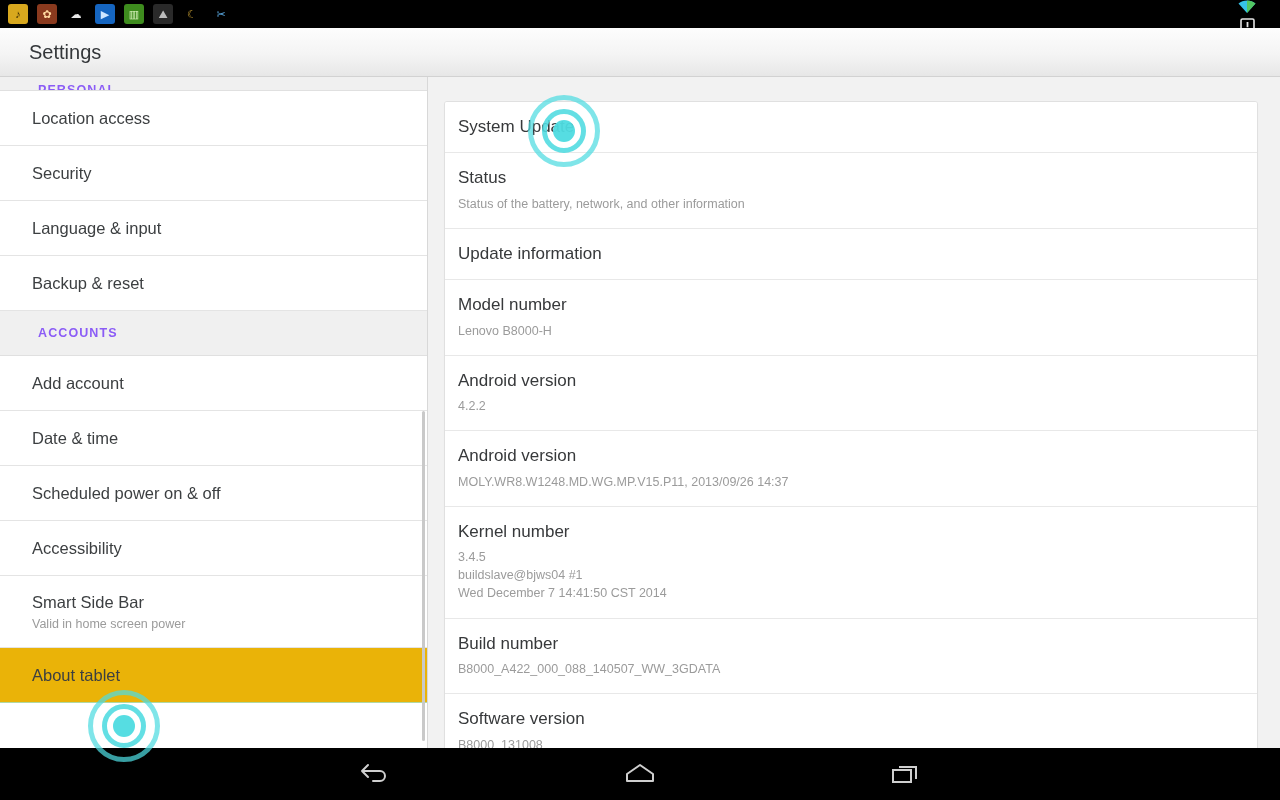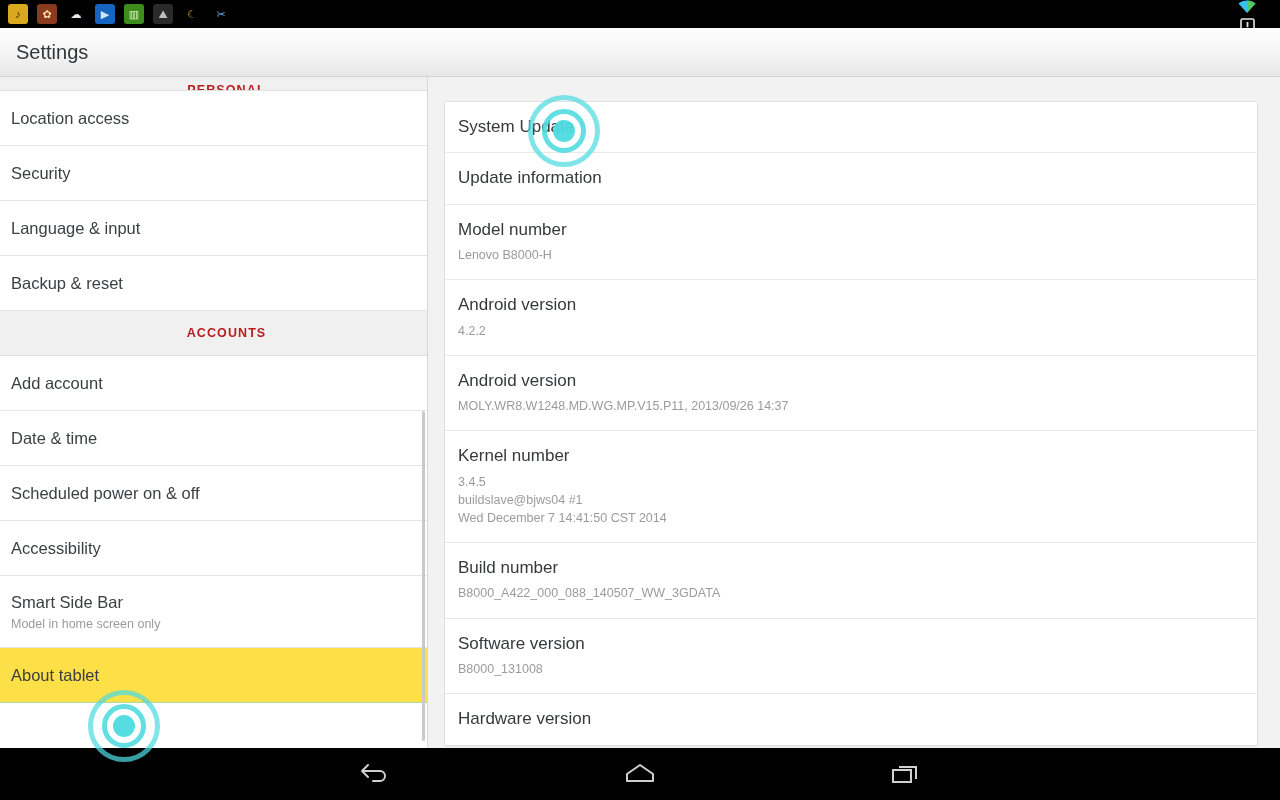--- a/index.html
+++ b/index.html
@@ -27,47 +27,46 @@
   }
   #clock { font-size:16px; color:#fff; letter-spacing:.3px; }
 
   
   #actionbar {
     position:absolute; left:0; top:28px; width:1280px; height:49px;
     background:linear-gradient(to bottom, #fdfdfd 0%, #f4f4f4 55%, #e7e7e7 100%);
     border-bottom:1px solid #d2d2d2;
     display:flex; align-items:center;
   }
-  #page-title { font-size:20px; color:#34373a; padding-left:16px; font-weight:400; }
+  #page-title { font-size:20px; color:#34373a; padding-left:29px; font-weight:400; }
 
   
   #content { position:absolute; left:0; top:77px; width:1280px; height:671px; display:flex; }
 
   
   #sidebar {
     width:428px; height:671px; background:#fff;
     border-right:1px solid #d8d8d8; position:relative; overflow:hidden;
   }
   .sec-header {
-    background:#f0f0f0; color:#b91c1c; font-size:12.5px;
+    background:#f0f0f0; color:#8b5cf6; font-size:12.5px;
     font-weight:bold; letter-spacing:1.1px;
-    padding:0 0 0 26px; height:45px; display:flex; align-items:center;
+    padding:0 0 0 38px; height:45px; display:flex; align-items:center;
     border-bottom:1px solid #e0e0e0;
-    justify-content:center;
   }
   .sec-header.clipped { height:14px; align-items:flex-end; padding-bottom:0; overflow:hidden; }
   .sec-header.clipped span { position:relative; top:7px; }
   .nav-item {
     height:55px; display:flex; flex-direction:column; justify-content:center;
-    padding-left:11px; border-bottom:1px solid #e4e4e4; background:#fff;
+    padding-left:32px; border-bottom:1px solid #e4e4e4; background:#fff;
   }
   .nav-item.tall { height:72px; }
   .nav-item .nav-label { font-size:16.5px; color:#3c3f41; }
   .nav-item .nav-sub { font-size:12.5px; color:#9b9b9b; margin-top:5px; }
-  .nav-item.selected { background:#fde047; border-bottom-color:#b0d8a4; }
+  .nav-item.selected { background:#eab308; border-bottom-color:#b0d8a4; }
   #sb-track {
     position:absolute; right:1px; top:4px; width:3px; height:663px;
   }
   #sb-thumb {
     position:absolute; right:1px; width:3px; top:330px; height:330px;
     background:#c9c9c9; border-radius:2px;
   }
 
   
   #main { flex:1; height:671px; background:#f2f2f2; position:relative; }
@@ -185,35 +184,41 @@
           <div class="nav-label">Date &amp; time</div>
         </div>
         <div class="nav-item">
           <div class="nav-label">Scheduled power on &amp; off</div>
         </div>
         <div class="nav-item">
           <div class="nav-label">Accessibility</div>
         </div>
         <div class="nav-item tall">
           <div class="nav-label">Smart Side Bar</div>
-          <div class="nav-sub">Model in home screen only</div>
+          <div class="nav-sub">Valid in home screen power</div>
         </div>
         <div class="nav-item selected">
           <div class="nav-label">About tablet</div>
         </div>
       </div>
     <div id="sb-track">
       <div id="sb-thumb"></div>
     </div>
   </div>
 
   <div id="main">
     <div id="card">
         <div class="row">
           <div class="row-title">System Update</div>
+        </div>
+        <div class="row">
+          <div class="row-title">Status</div>
+          <div class="row-sub">
+            <div>Status of the battery, network, and other information</div>
+          </div>
         </div>
         <div class="row">
           <div class="row-title">Update information</div>
         </div>
         <div class="row">
           <div class="row-title">Model number</div>
           <div class="row-sub">
             <div>Lenovo B8000-H</div>
           </div>
         </div>

